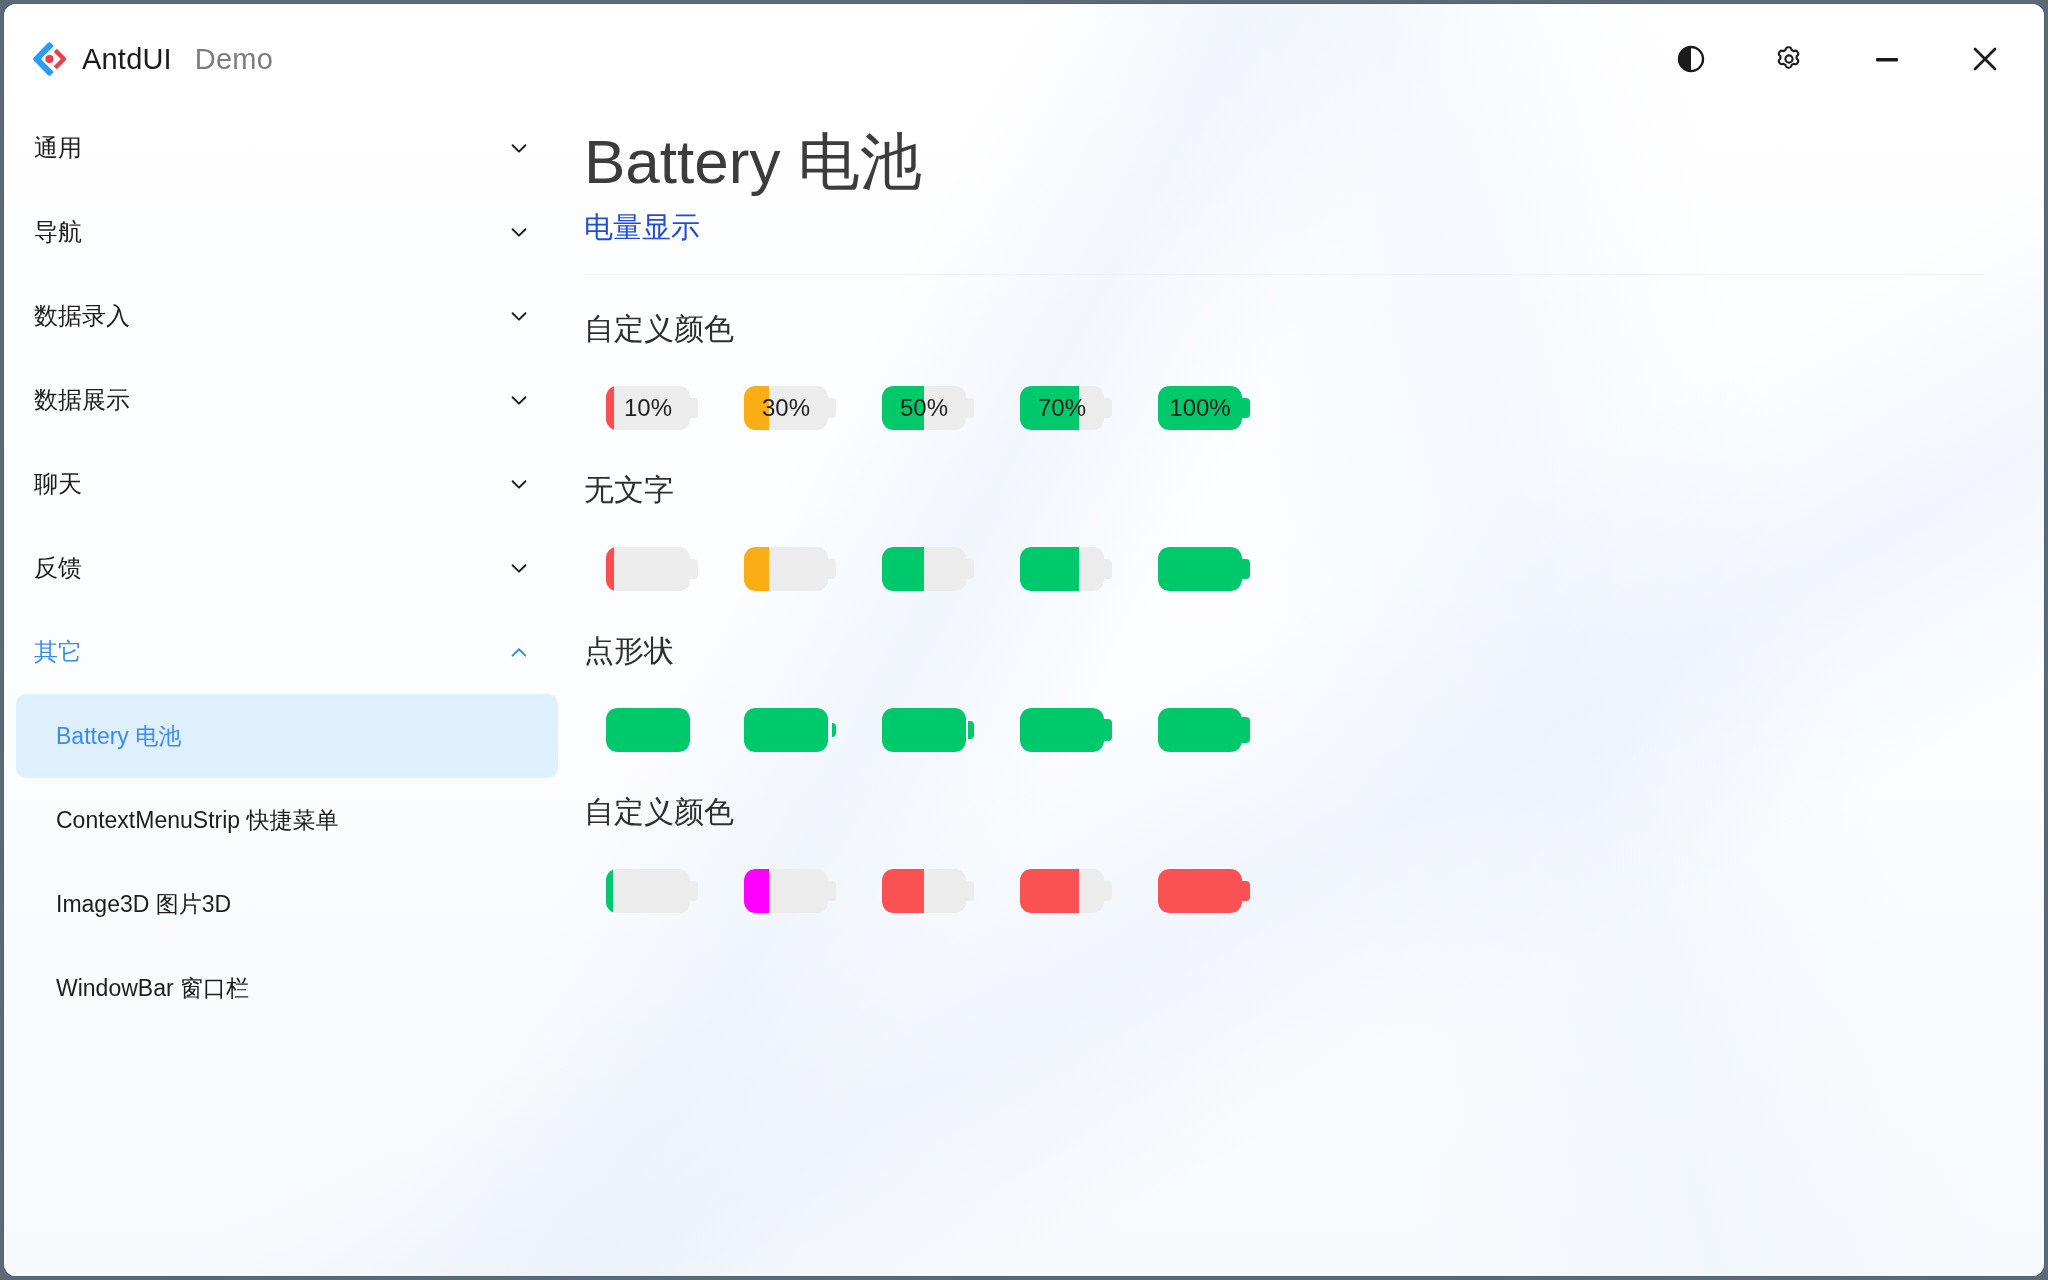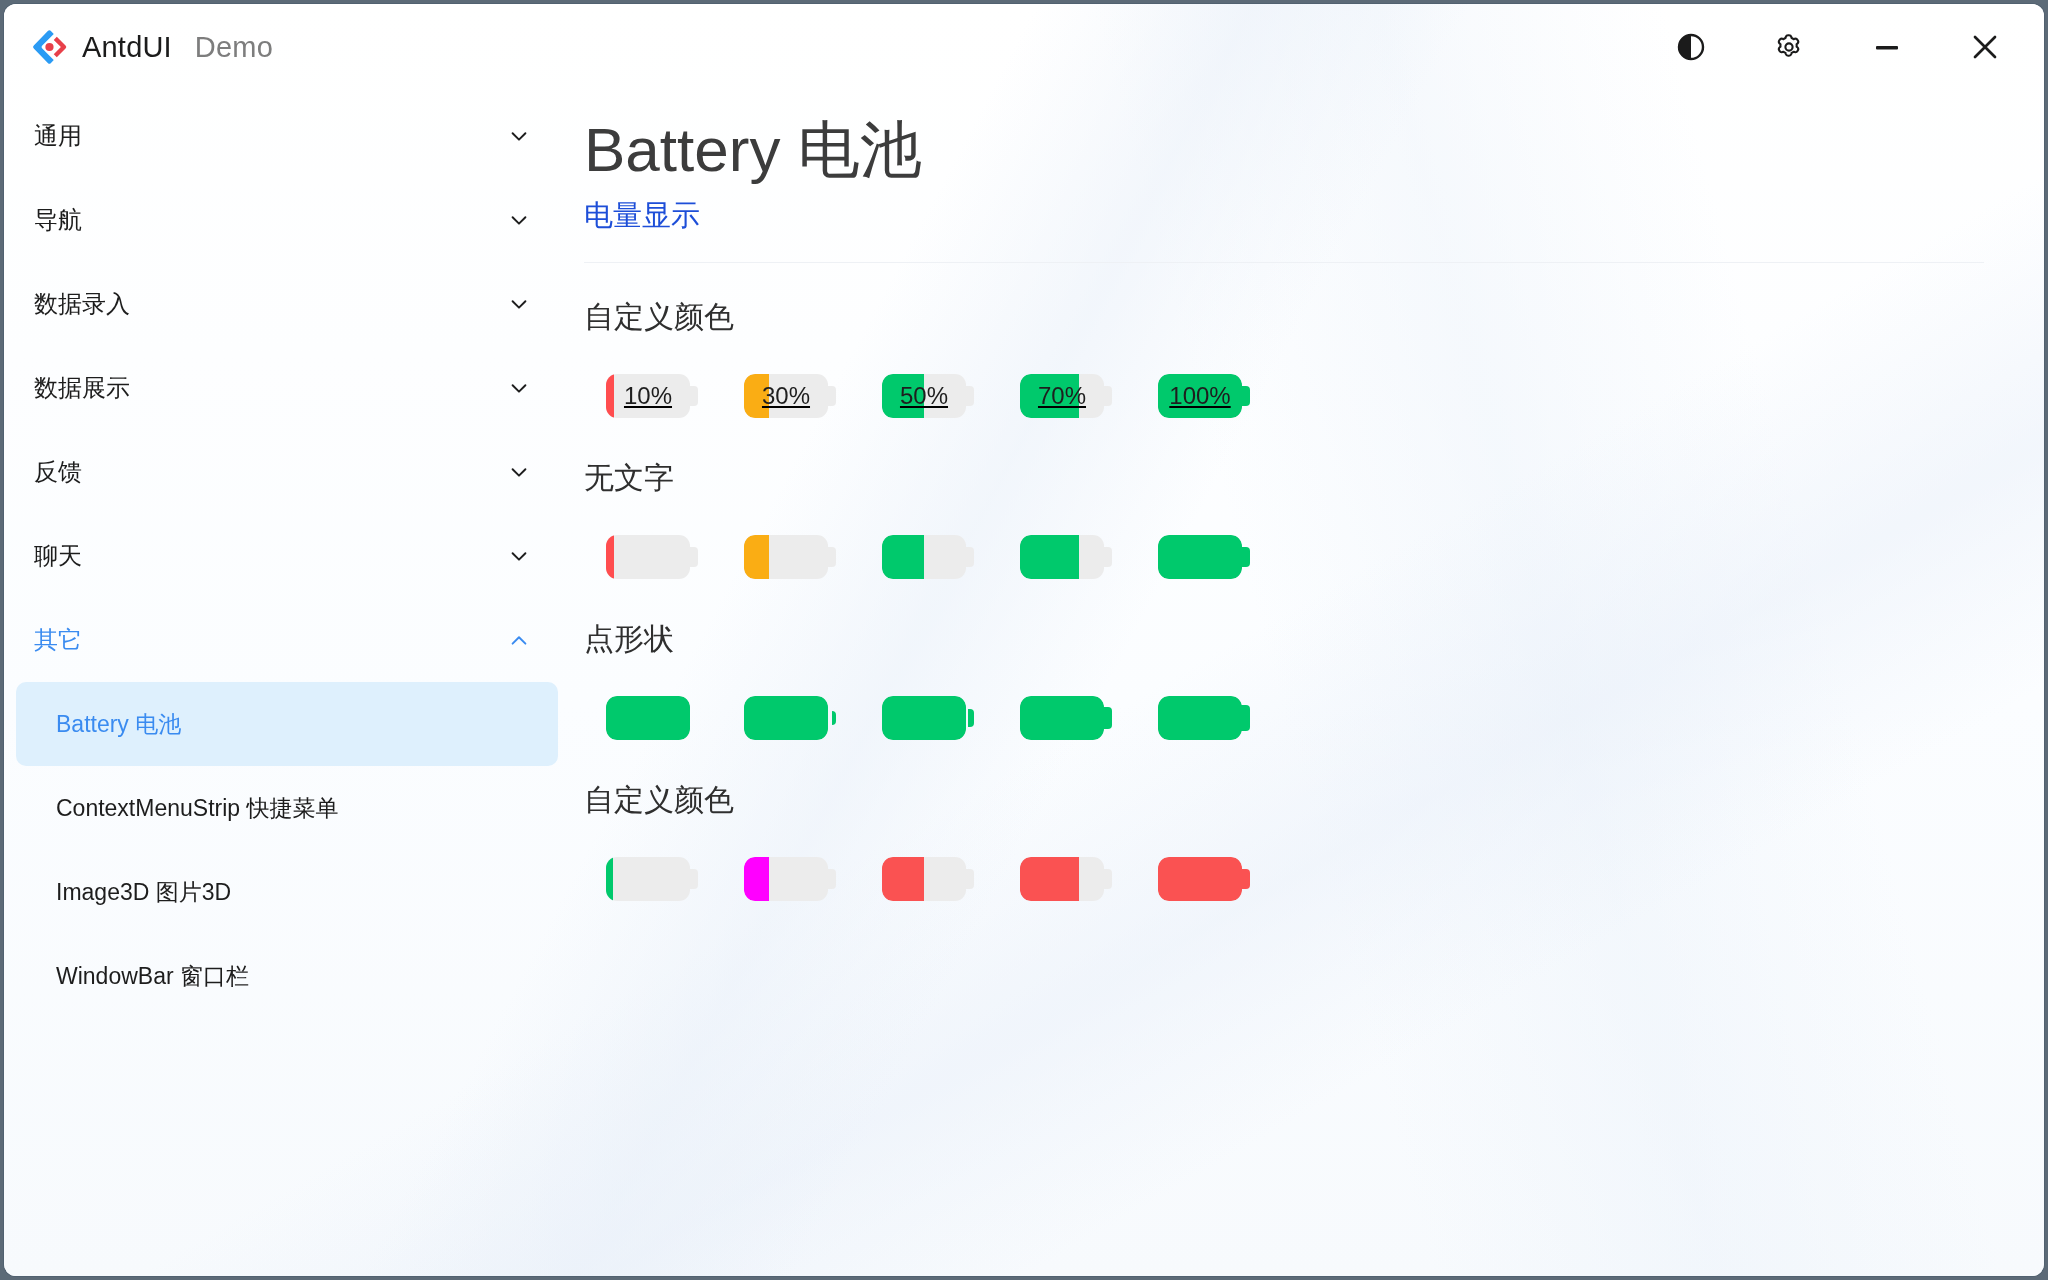--- a/index.html
+++ b/index.html
@@ -43,21 +43,21 @@
   }
 
   
   .titlebar {
     position: relative;
     z-index: 3;
     height: 78px;
     flex: 0 0 78px;
     display: flex;
     align-items: center;
-    padding: 4px 0 0 26px;
+    padding: 16px 0 0 26px;
     background: transparent;
   }
   .brand {
     display: flex;
     align-items: center;
     gap: 14px;
   }
   .logo { width: 38px; height: 38px; display: block; }
   .brand-title {
     font-size: 29px;
@@ -186,21 +186,20 @@
   .bat-body {
     position: relative;
     width: 84px;
     height: 44px;
     border-radius: 11px;
     background: #ececec;
     overflow: hidden;
     display: flex;
     align-items: center;
     justify-content: center;
-    text-decoration: underline;
   }
   .bat-fill {
     position: absolute;
     left: 0; top: 0; bottom: 0;
     border-radius: 11px 0 0 11px;
   }
   .bat-fill.full { border-radius: 11px; }
   .bat-text {
     position: relative;
     z-index: 2;
@@ -292,27 +291,27 @@
               <path d="M5 9 L12 16 L19 9" fill="none" stroke="currentColor" stroke-width="2.1" stroke-linecap="round" stroke-linejoin="round"></path>
             </svg></span>
         </div>
         <div class="nav-group">
           <span class="label">数据展示</span>
           <span class="chev" style="color:#1d1d1d"><svg viewBox="0 0 24 24" class="chev-svg" width="22" height="22">
               <path d="M5 9 L12 16 L19 9" fill="none" stroke="currentColor" stroke-width="2.1" stroke-linecap="round" stroke-linejoin="round"></path>
             </svg></span>
         </div>
         <div class="nav-group">
+          <span class="label">聊天</span>
+          <span class="chev" style="color:#1d1d1d"><svg viewBox="0 0 24 24" class="chev-svg" width="22" height="22">
+              <path d="M5 9 L12 16 L19 9" fill="none" stroke="currentColor" stroke-width="2.1" stroke-linecap="round" stroke-linejoin="round"></path>
+            </svg></span>
+        </div>
+        <div class="nav-group">
           <span class="label">反馈</span>
-          <span class="chev" style="color:#1d1d1d"><svg viewBox="0 0 24 24" class="chev-svg" width="22" height="22">
-              <path d="M5 9 L12 16 L19 9" fill="none" stroke="currentColor" stroke-width="2.1" stroke-linecap="round" stroke-linejoin="round"></path>
-            </svg></span>
-        </div>
-        <div class="nav-group">
-          <span class="label">聊天</span>
           <span class="chev" style="color:#1d1d1d"><svg viewBox="0 0 24 24" class="chev-svg" width="22" height="22">
               <path d="M5 9 L12 16 L19 9" fill="none" stroke="currentColor" stroke-width="2.1" stroke-linecap="round" stroke-linejoin="round"></path>
             </svg></span>
         </div>
         <div class="nav-group open">
           <span class="label">其它</span>
           <span class="chev" style="color:#3a8bf0"><svg viewBox="0 0 24 24" class="chev-svg" width="22" height="22">
               <path d="M5 16 L12 9 L19 16" fill="none" stroke="currentColor" stroke-width="2.1" stroke-linecap="round" stroke-linejoin="round"></path>
             </svg></span>
         </div>

